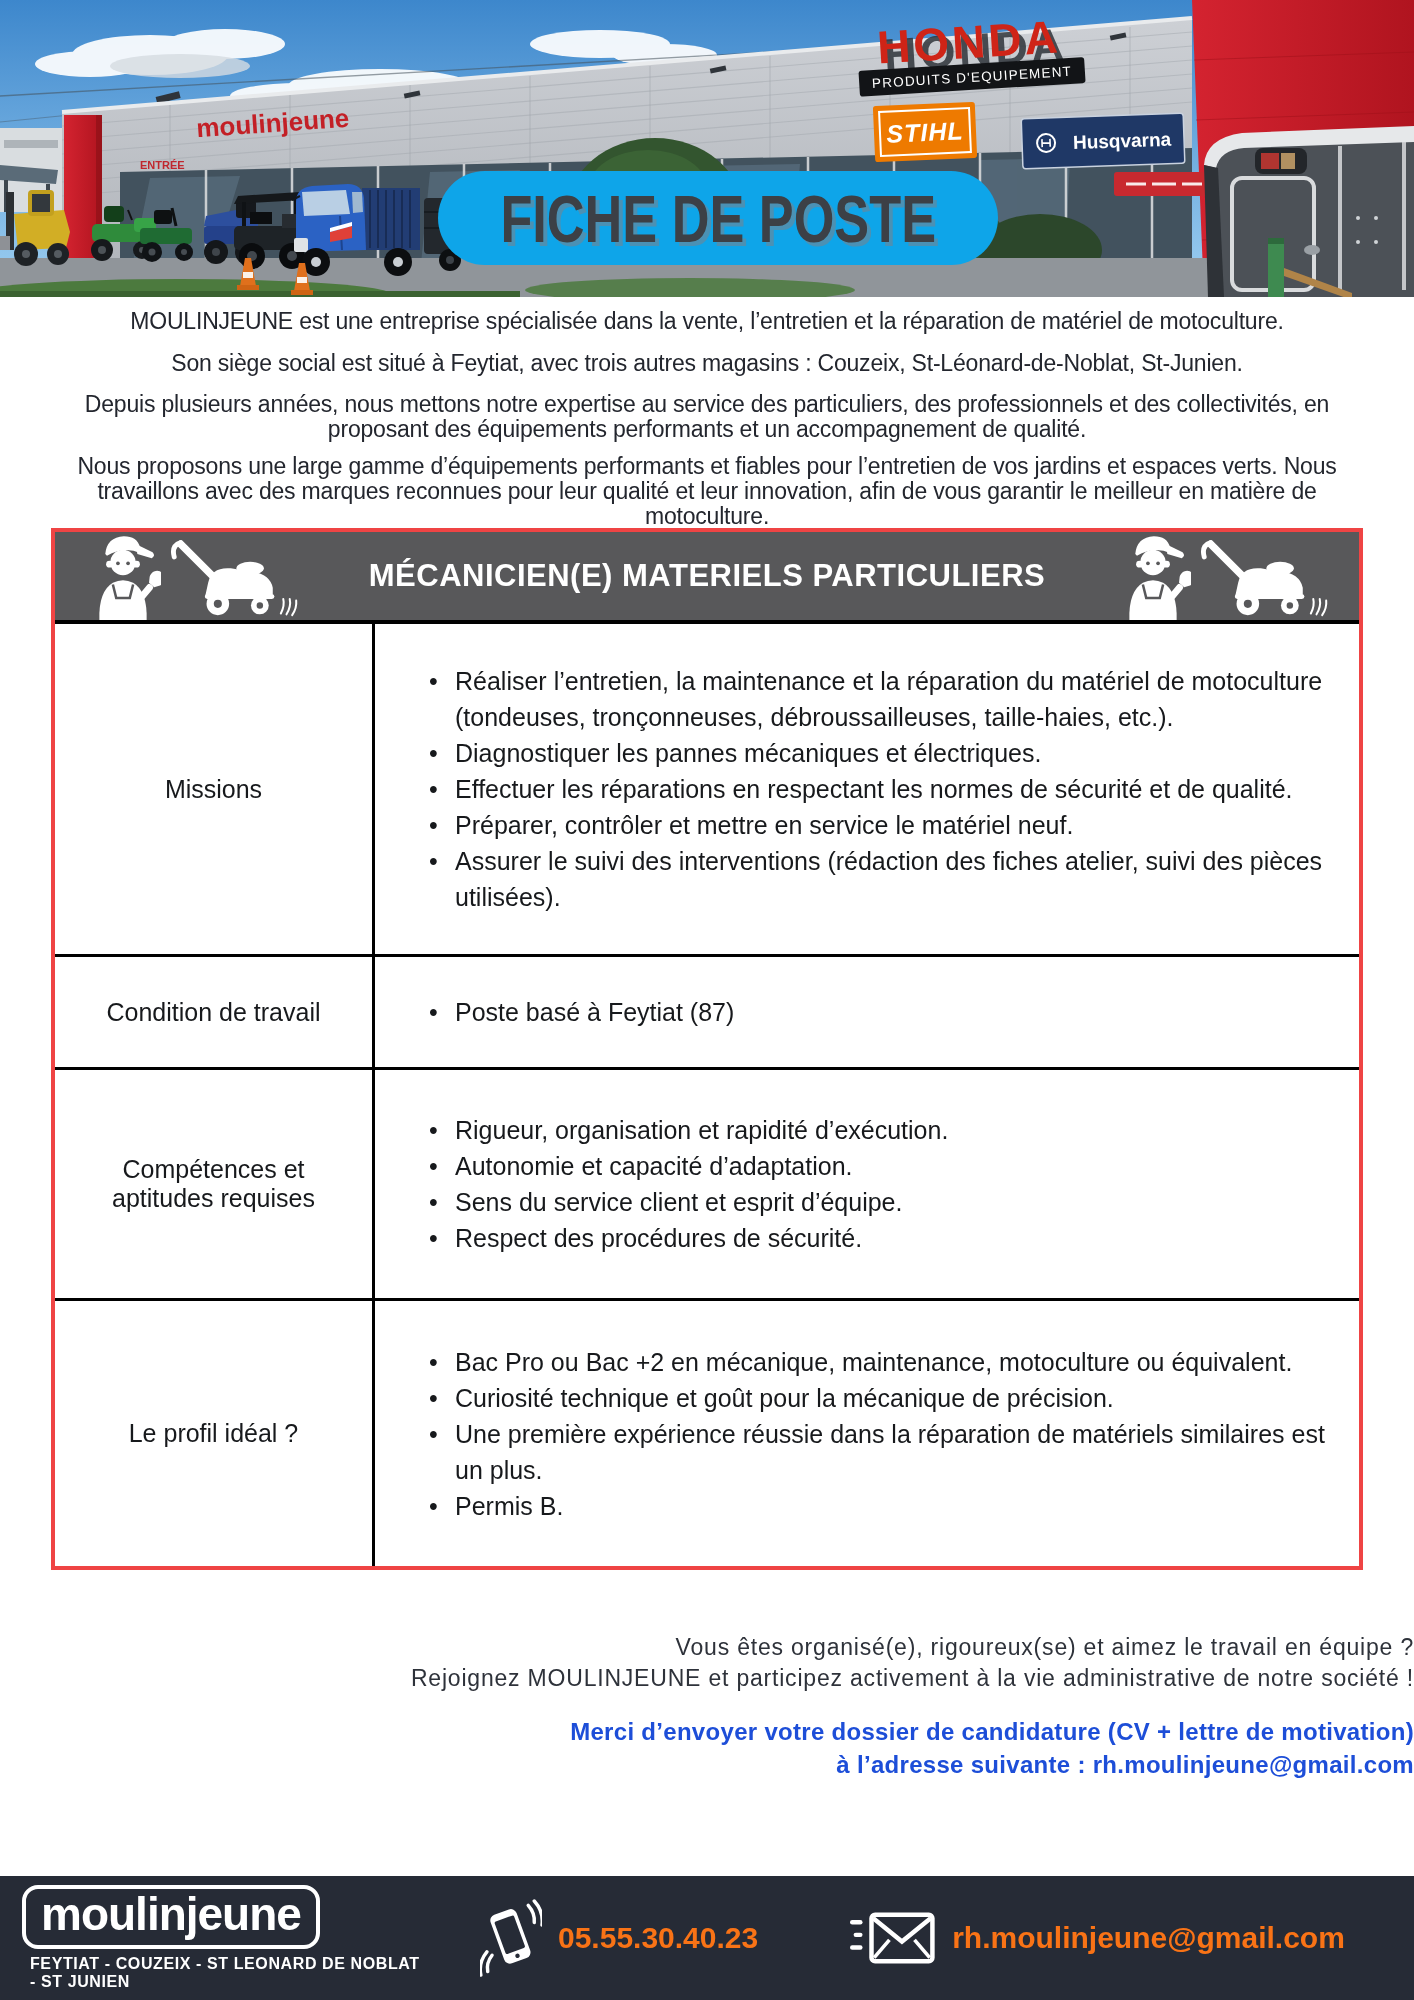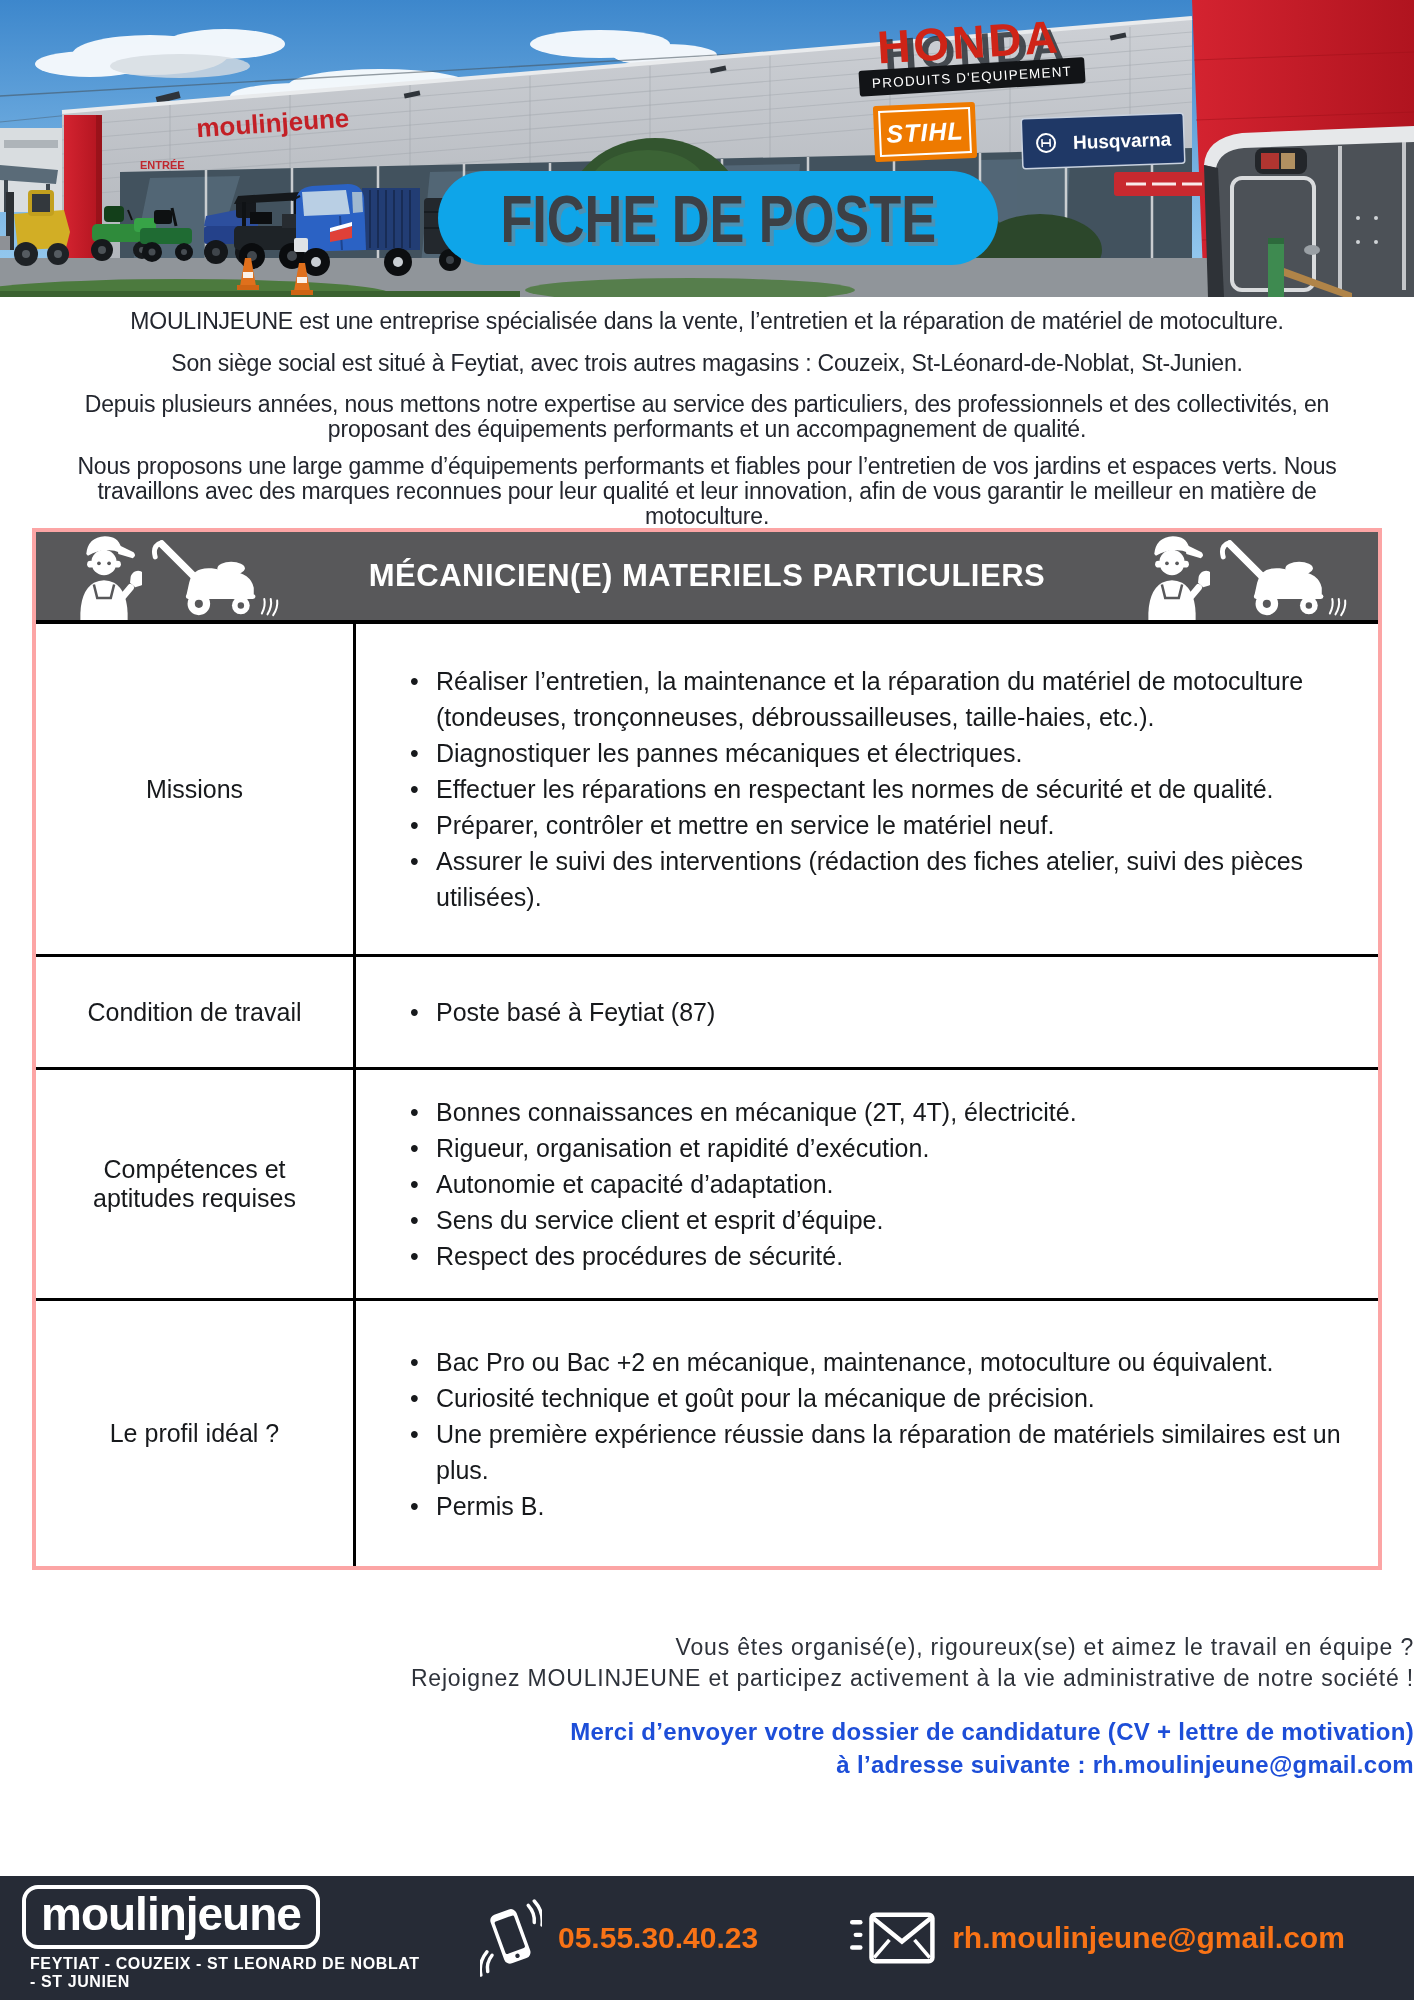--- a/index.html
+++ b/index.html
@@ -18,21 +18,21 @@
   
   .intro{max-width:1300px;margin:0 auto;text-align:center;font-size:23px;line-height:1.07;
          color:#23262e;letter-spacing:-.2px;}
   .intro p{margin:0;}
   .intro p.p1{padding-top:12px;}
   .intro p.p2{margin-top:17px;}
   .intro p.p3{margin-top:17px;}
   .intro p.p4{margin-top:13px;}
 
   
-  .jtable{margin:0 32px;border:4px solid #fca5a5;}
+  .jtable{margin:0 51px;border:4px solid #ef4444;}
   .thead{height:88px;background:var(--headgray,#58585a);display:flex;align-items:center;
          justify-content:space-between;padding:0 30px;}
   .thead h1{margin:0;color:#fff;font-size:31px;font-weight:bold;letter-spacing:.5px;white-space:nowrap;}
   .icon-duo{display:flex;align-items:flex-end;gap:8px;}
   .icon-duo svg{display:block;}
   .tbody .trow{display:flex;border-top:3px solid #000;background:#fff;}
   .tbody .trow:first-child{border-top:4px solid #000;}
   .tlabel{width:320px;border-right:3px solid #000;display:flex;align-items:center;
           justify-content:center;text-align:center;font-size:25px;color:#17191c;
           padding:4px 24px;box-sizing:border-box;flex-shrink:0;}
@@ -453,21 +453,20 @@
             </ul>
       </div>
     </div>
 
     <div class="trow">
       <div class="tlabel">
         <span>Compétences et aptitudes requises</span>
       </div>
       <div class="tcontent">
         <ul>
-              <li>Bonnes connaissances en mécanique (2T, 4T), électricité.</li>
               <li>Rigueur, organisation et rapidité d’exécution.</li>
               <li>Autonomie et capacité d’adaptation.</li>
               <li>Sens du service client et esprit d’équipe.</li>
               <li>Respect des procédures de sécurité.</li>
             </ul>
       </div>
     </div>
 
     <div class="trow">
       <div class="tlabel">

